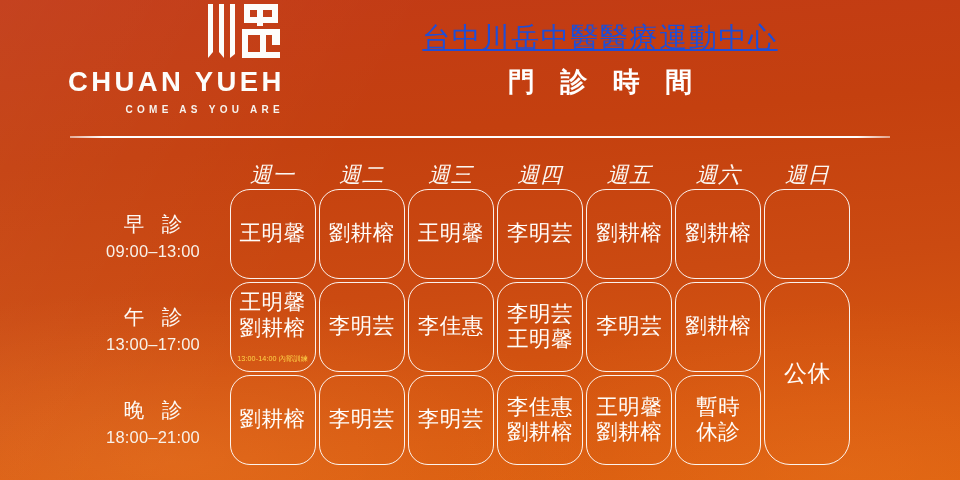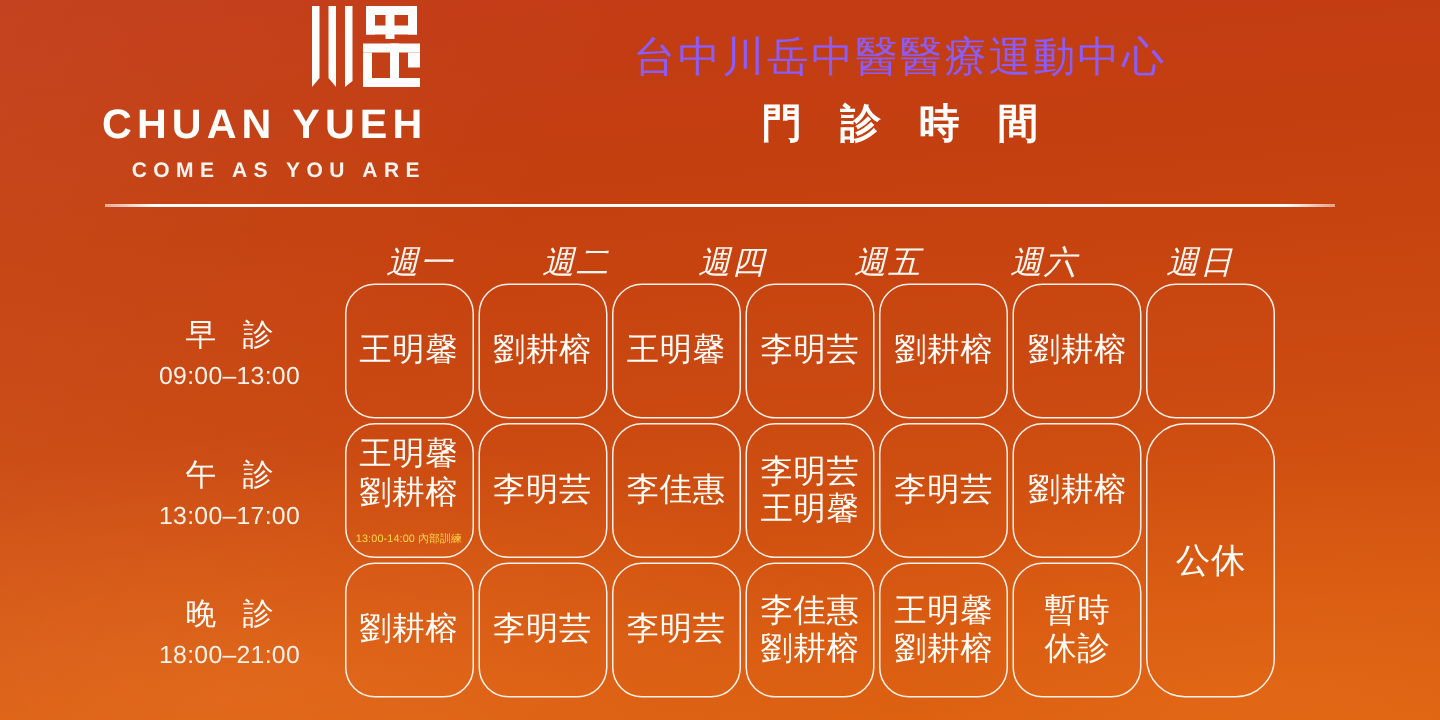--- a/index.html
+++ b/index.html
@@ -48,41 +48,42 @@
     font-size: 27.5px;
     font-weight: 700;
     letter-spacing: 3.4px;
     line-height: 1;
     white-space: nowrap;
     color: #fdfdfb;
   }
 
   .brand-tagline {
     margin-top: 8px;
-    font-size: 14px;
+    font-size: 10px;
     font-weight: 700;
     letter-spacing: 4.3px;
     white-space: nowrap;
     color: #f7f3ee;
   }
 
   .title-block {
     position: absolute;
     left: 300px;
     top: 20px;
     width: 600px;
     text-align: center;
   }
 
   .title-main {
     font-size: 28px;
     letter-spacing: 1.6px;
     line-height: 1.25;
-    color: #8b5cf6;
-    white-space: nowrap;
+    color: #1d4ed8;
+    white-space: nowrap;
+    text-decoration: underline;
   }
 
   .title-sub {
     margin-top: 9px;
     font-size: 27px;
     font-weight: 700;
     letter-spacing: 9px;
     padding-left: 9px;
     color: #ffffff;
     white-space: nowrap;
@@ -235,20 +236,21 @@
     </div>
 
     <div class="divider"></div>
   </div>
 
   <div class="schedule">
 
     <div class="dayrow">
       <div class="day">週一</div>
       <div class="day">週二</div>
+      <div class="day">週三</div>
       <div class="day">週四</div>
       <div class="day">週五</div>
       <div class="day">週六</div>
       <div class="day">週日</div>
     </div>
 
     <div class="grid">
 
       <div class="periods">
         <div class="period p0">

